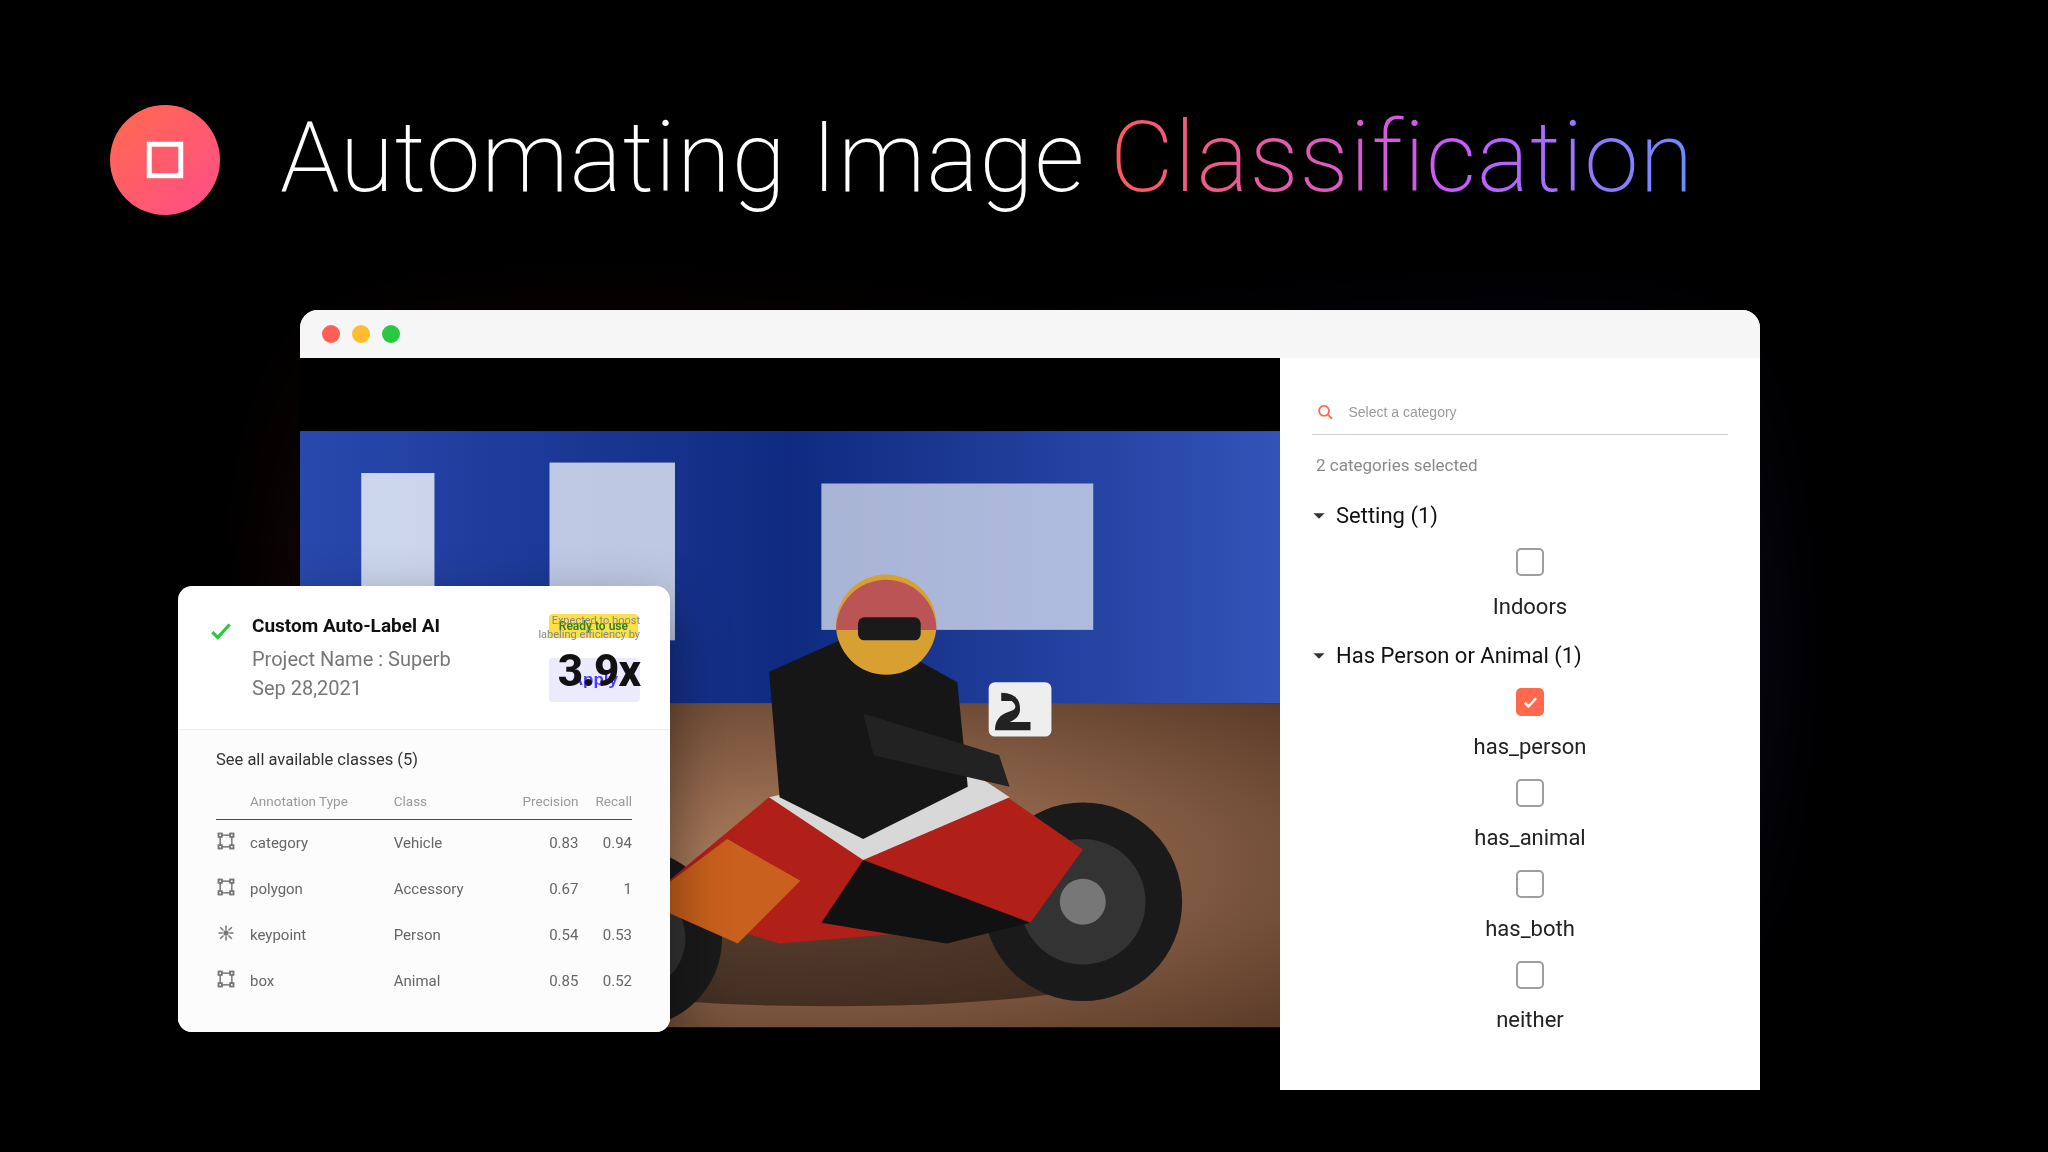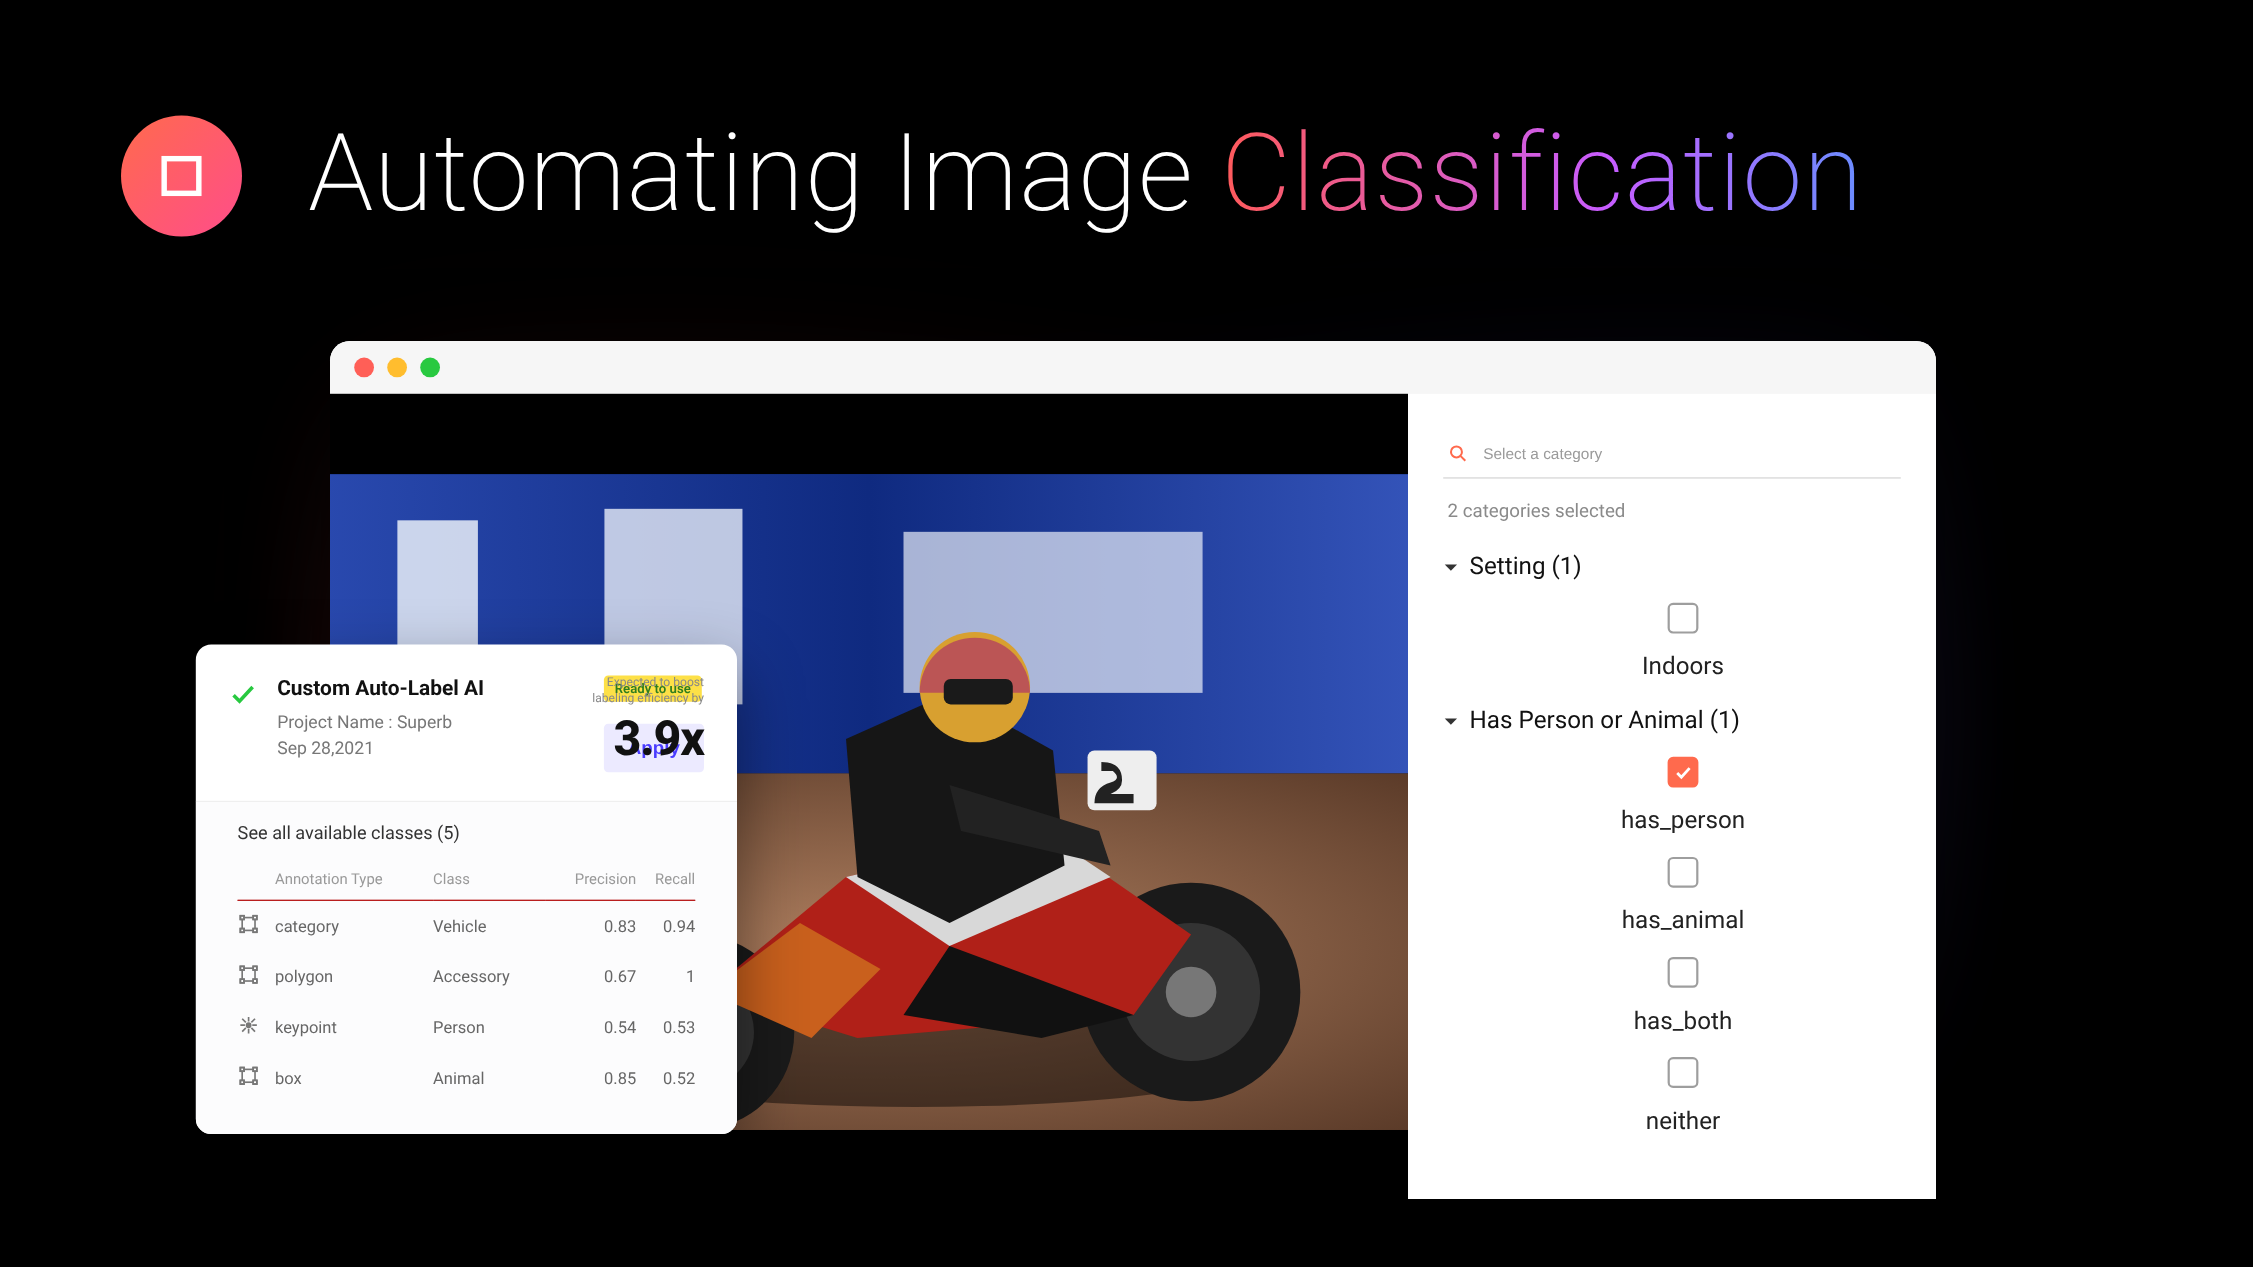--- a/index.html
+++ b/index.html
@@ -123,21 +123,21 @@
     z-index: 4;
     overflow: hidden;
   }
   .card-top {
     padding: 28px 30px 26px 30px;
     display: flex; gap: 18px;
   }
   .check-ic { width: 26px; height: 26px; flex-shrink: 0; margin-top: 4px; }
   .card-main { flex: 1; }
   .card-title { font-size: 19px; font-weight: 700; color: #111; margin-bottom: 8px; }
-  .meta { font-size: 16px; color: #777; line-height: 1.45; }
+  .meta { font-size: 20px; color: #777; line-height: 1.45; }
   .badge {
     display: inline-block; background: #fde047; color: #2f7d1e;
     font-size: 12px; font-weight: 600; padding: 5px 10px; border-radius: 4px;
     margin-bottom: 10px;
   }
   .apply {
     display: inline-block; background: #eceaff; color: #4a3cff;
     font-size: 17px; font-weight: 700; padding: 12px 22px; border-radius: 4px;
     border: none; cursor: pointer;
   }

